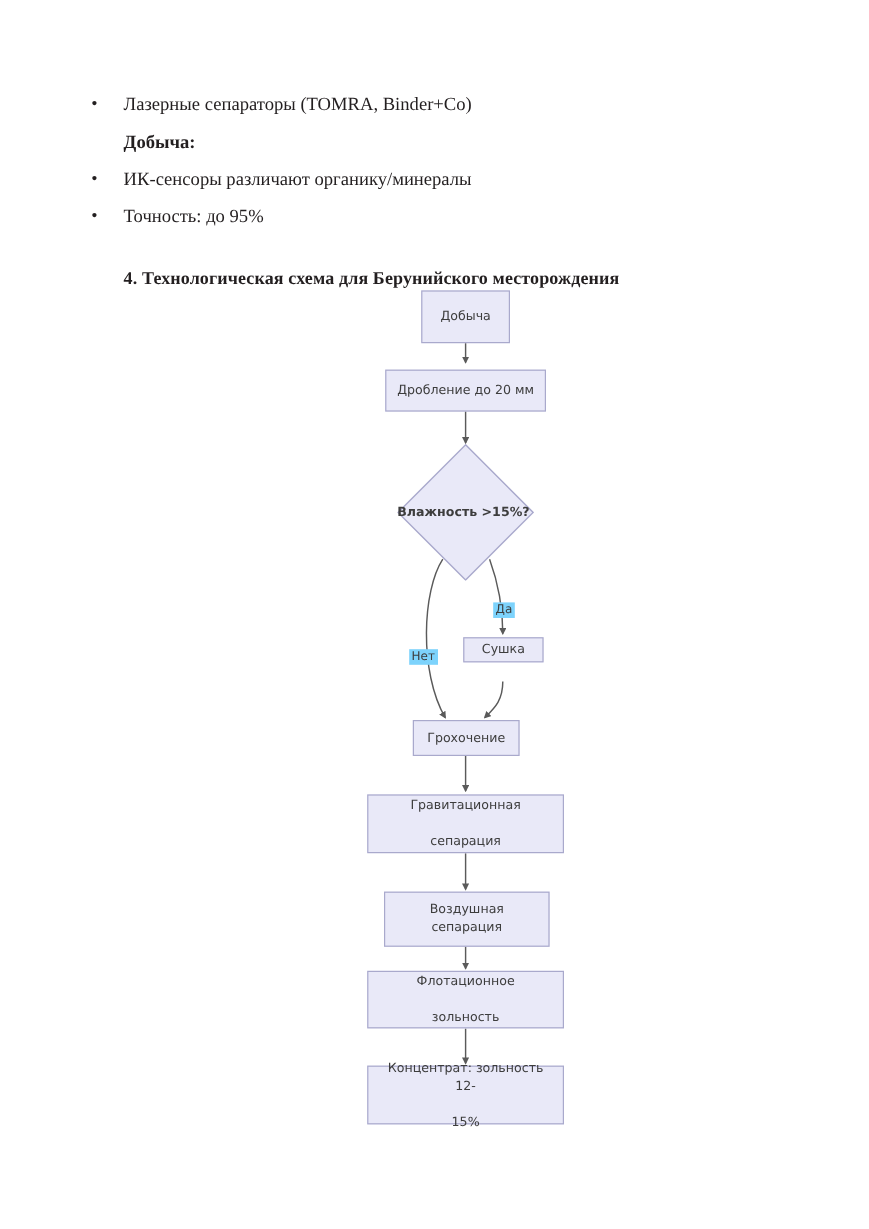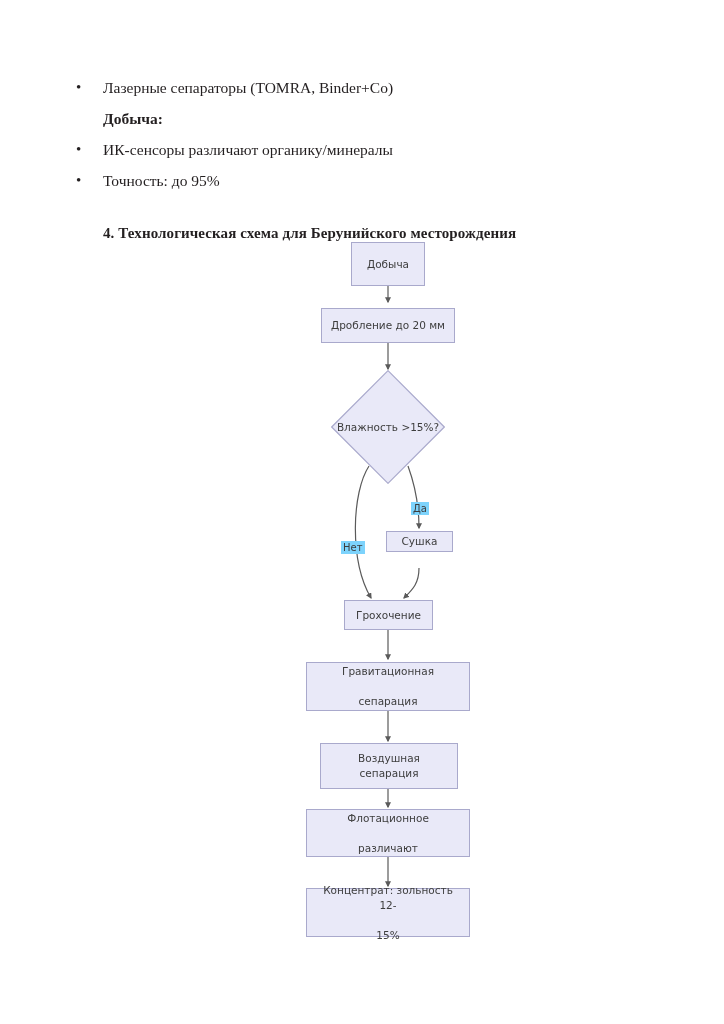--- a/index.html
+++ b/index.html
@@ -90,21 +90,21 @@
     align-items: center;
     justify-content: center;
     text-align: center;
   }
   .node span { display: block; padding: 0 6px; }
 
   .diamond-wrap {
     position: absolute;
     display: flex;
     align-items: center;
-    justify-content: center;
+    font-weight: bold;
   }
   .diamond-shape {
     position: absolute;
     inset: 0;
   }
   .diamond-label {
     position: relative;
     z-index: 2;
     font-family: "DejaVu Sans", sans-serif;
     font-size: 10.5px;
@@ -208,20 +208,20 @@
 
   <div class="node" style="left:306px; top:662px; width:164px; height:49px;">
     <span><span>Гравитационная</span><br><span>сепарация</span></span>
   </div>
 
   <div class="node" style="left:320px; top:743px; width:138px; height:46px;">
     <span>Воздушная сепарация</span>
   </div>
 
   <div class="node" style="left:306px; top:809px; width:164px; height:48px;">
-    <span><span>Флотационное</span><br><span>различают</span></span>
+    <span><span>Флотационное</span><br><span>зольность</span></span>
   </div>
 
   <div class="node" style="left:306px; top:888px; width:164px; height:49px;">
     <span><span>Концентрат: зольность 12-</span><br><span>15%</span></span>
   </div>
 
 </div>
 
 </body></html>

